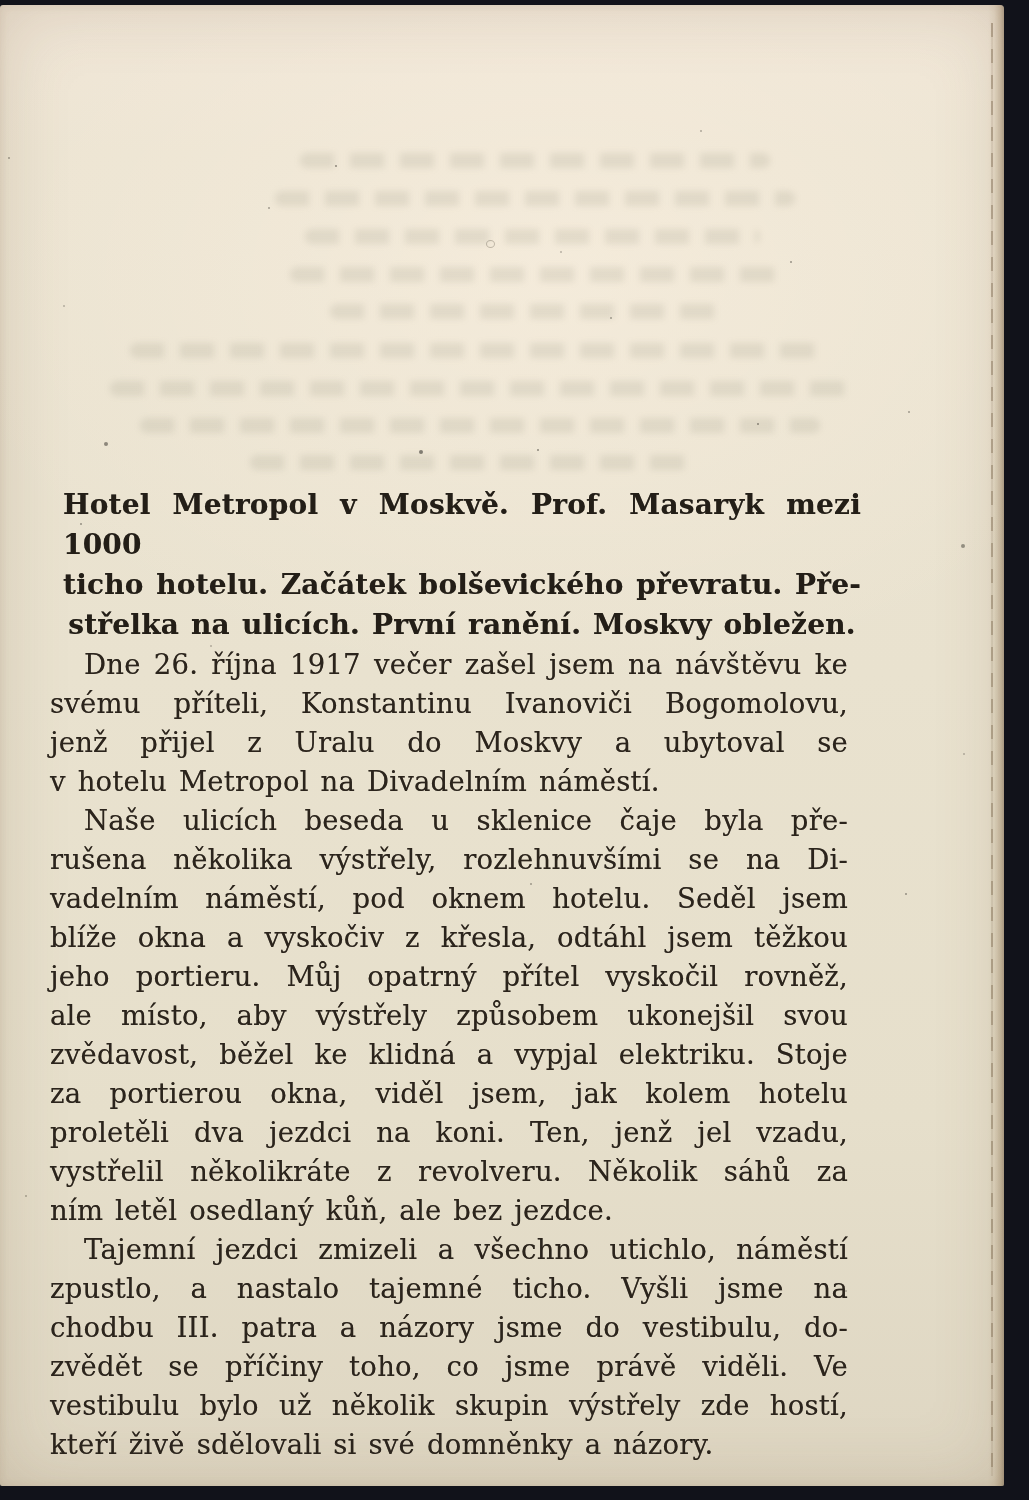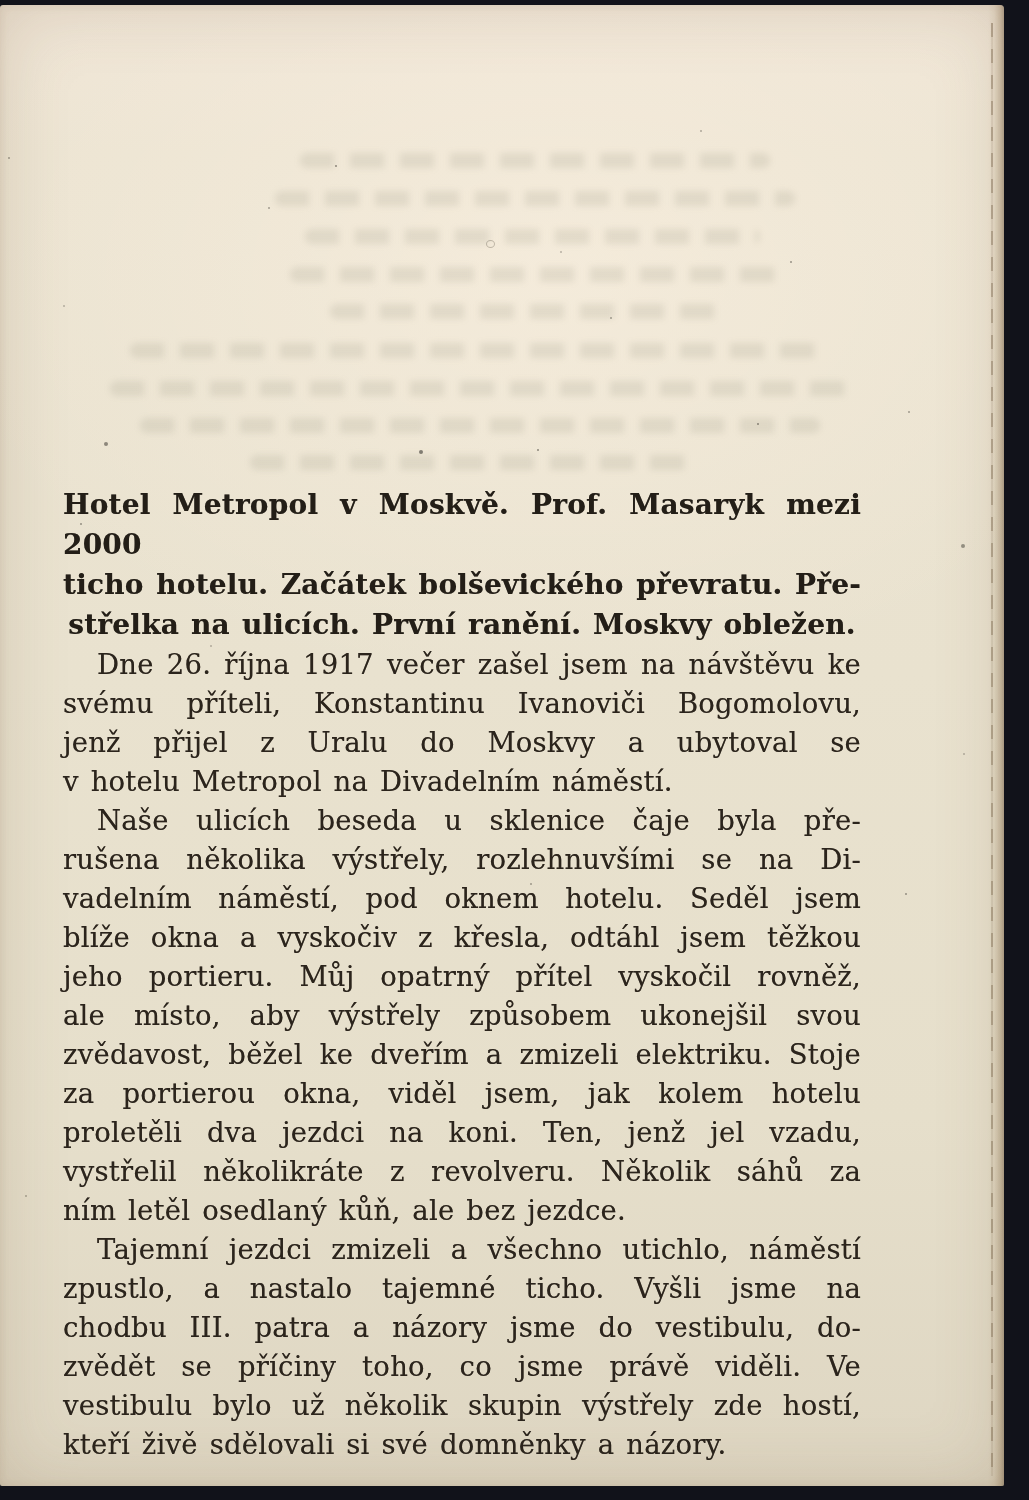--- a/index.html
+++ b/index.html
@@ -117,21 +117,21 @@
     color: #231e17;
     letter-spacing: .2px;
     word-spacing: 2px;
     text-shadow: 0 0 .5px rgba(35,30,23,.55);
   }
   .heading .tline { text-align: justify; text-align-last: justify; }
   .heading .tline:last-child { text-align-last: center; }
 
   .bodytext {
     position: absolute;
-    left: 63px; top: 640px;
+    left: 50px; top: 640px;
     width: 798px;
     font-size: 27.5px;
     line-height: 39px;
     color: #2b241c;
     letter-spacing: .2px;
     word-spacing: 3px;
     text-shadow: 0 0 .5px rgba(43,36,28,.5);
   }
   .para { margin: 0; }
   .para .tline { text-align: justify; text-align-last: justify; }
@@ -152,40 +152,40 @@
     <i class="g6"></i>
     <i class="g7"></i>
     <i class="g8"></i>
     <i class="g9"></i>
   </div>
 
   <div class="specks"></div>
   <div class="ring"></div>
 
   <h1 class="heading">
-      <div class="tline">Hotel Metropol v Moskvě. Prof. Masaryk mezi 2000</div>
+      <div class="tline">Hotel Metropol v Moskvě. Prof. Masaryk mezi 1000</div>
       <div class="tline">ticho hotelu. Začátek bolševického převratu. Pře-</div>
       <div class="tline">střelka na ulicích. První ranění. Moskvy obležen.</div>
     </h1>
 
   <div class="bodytext">
     <div class="para">
         <div class="tline">Dne 26. října 1917 večer zašel jsem na návštěvu ke</div>
         <div class="tline">svému příteli, Konstantinu Ivanoviči Bogomolovu,</div>
         <div class="tline">jenž přijel z Uralu do Moskvy a ubytoval se</div>
         <div class="tline">v hotelu Metropol na Divadelním náměstí.</div>
       </div>
     <div class="para">
         <div class="tline">Naše ulicích beseda u sklenice čaje byla pře-</div>
         <div class="tline">rušena několika výstřely, rozlehnuvšími se na Di-</div>
         <div class="tline">vadelním náměstí, pod oknem hotelu. Seděl jsem</div>
         <div class="tline">blíže okna a vyskočiv z křesla, odtáhl jsem těžkou</div>
         <div class="tline">jeho portieru. Můj opatrný přítel vyskočil rovněž,</div>
         <div class="tline">ale místo, aby výstřely způsobem ukonejšil svou</div>
-        <div class="tline">zvědavost, běžel ke dveřím a zmizeli elektriku. Stoje</div>
+        <div class="tline">zvědavost, běžel ke klidná a vypjal elektriku. Stoje</div>
         <div class="tline">za portierou okna, viděl jsem, jak kolem hotelu</div>
         <div class="tline">proletěli dva jezdci na koni. Ten, jenž jel vzadu,</div>
         <div class="tline">vystřelil několikráte z revolveru. Několik sáhů za</div>
         <div class="tline">ním letěl osedlaný kůň, ale bez jezdce.</div>
       </div>
     <div class="para">
         <div class="tline">Tajemní jezdci zmizeli a všechno utichlo, náměstí</div>
         <div class="tline">zpustlo, a nastalo tajemné ticho. Vyšli jsme na</div>
         <div class="tline">chodbu III. patra a názory jsme do vestibulu, do-</div>
         <div class="tline">zvědět se příčiny toho, co jsme právě viděli. Ve</div>

